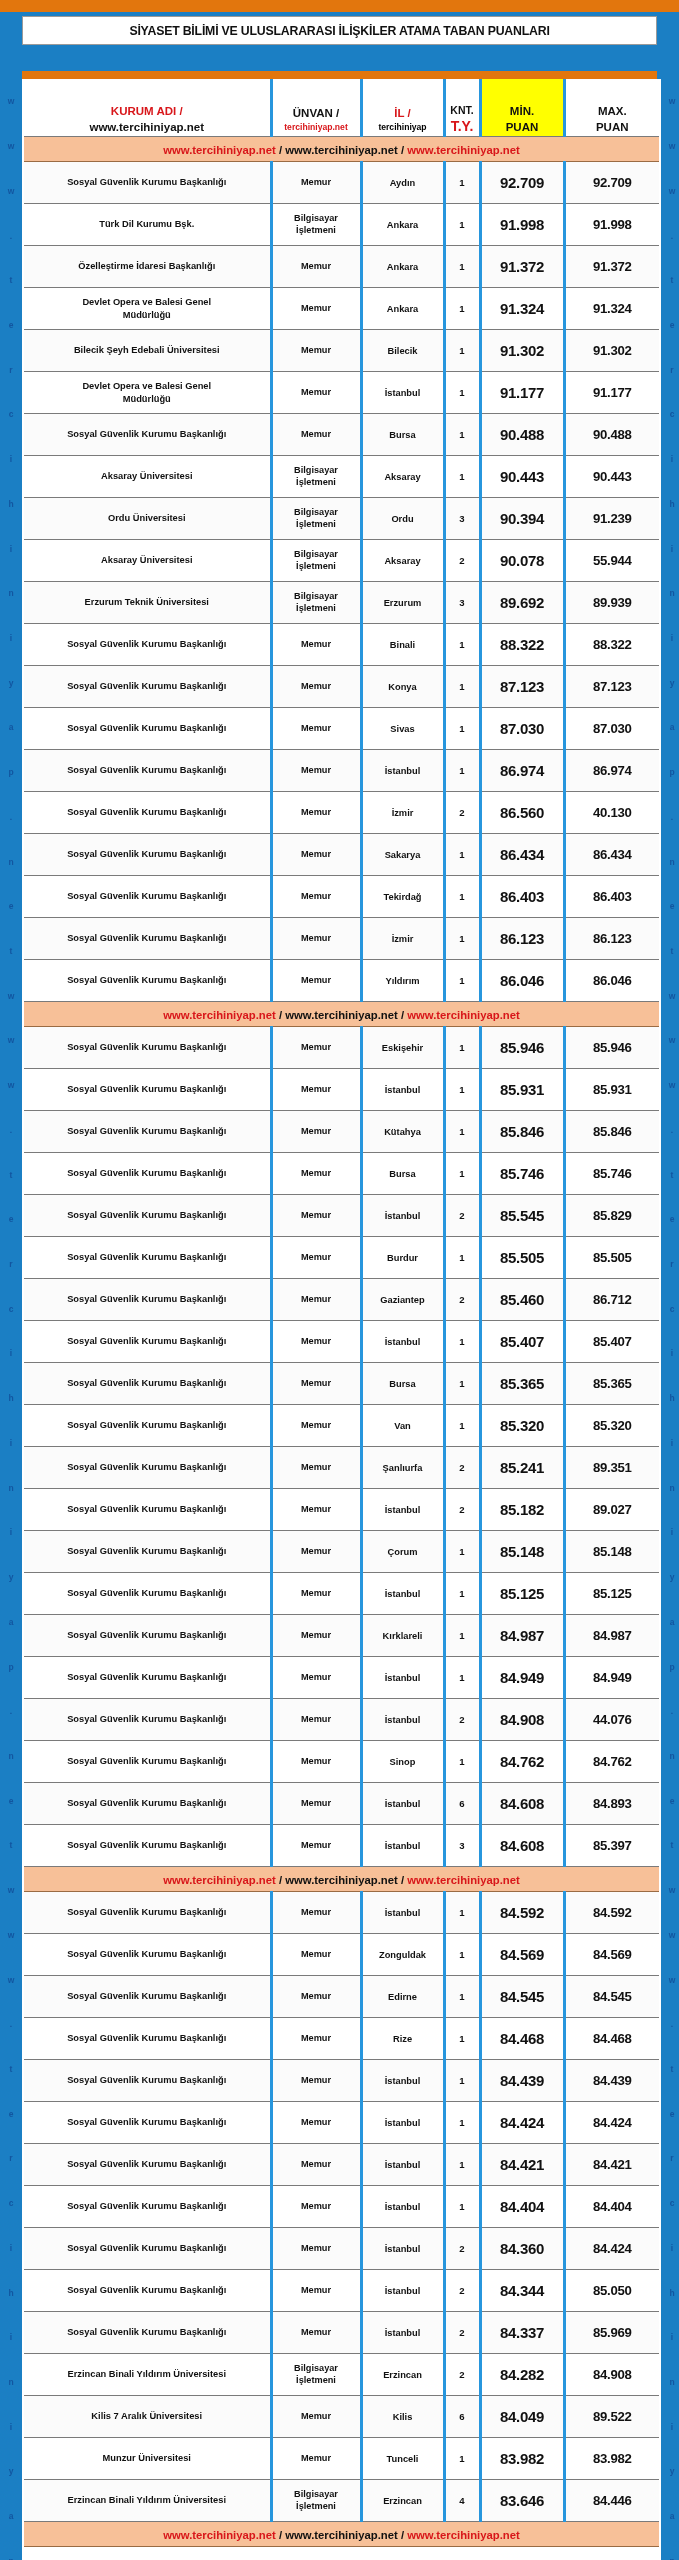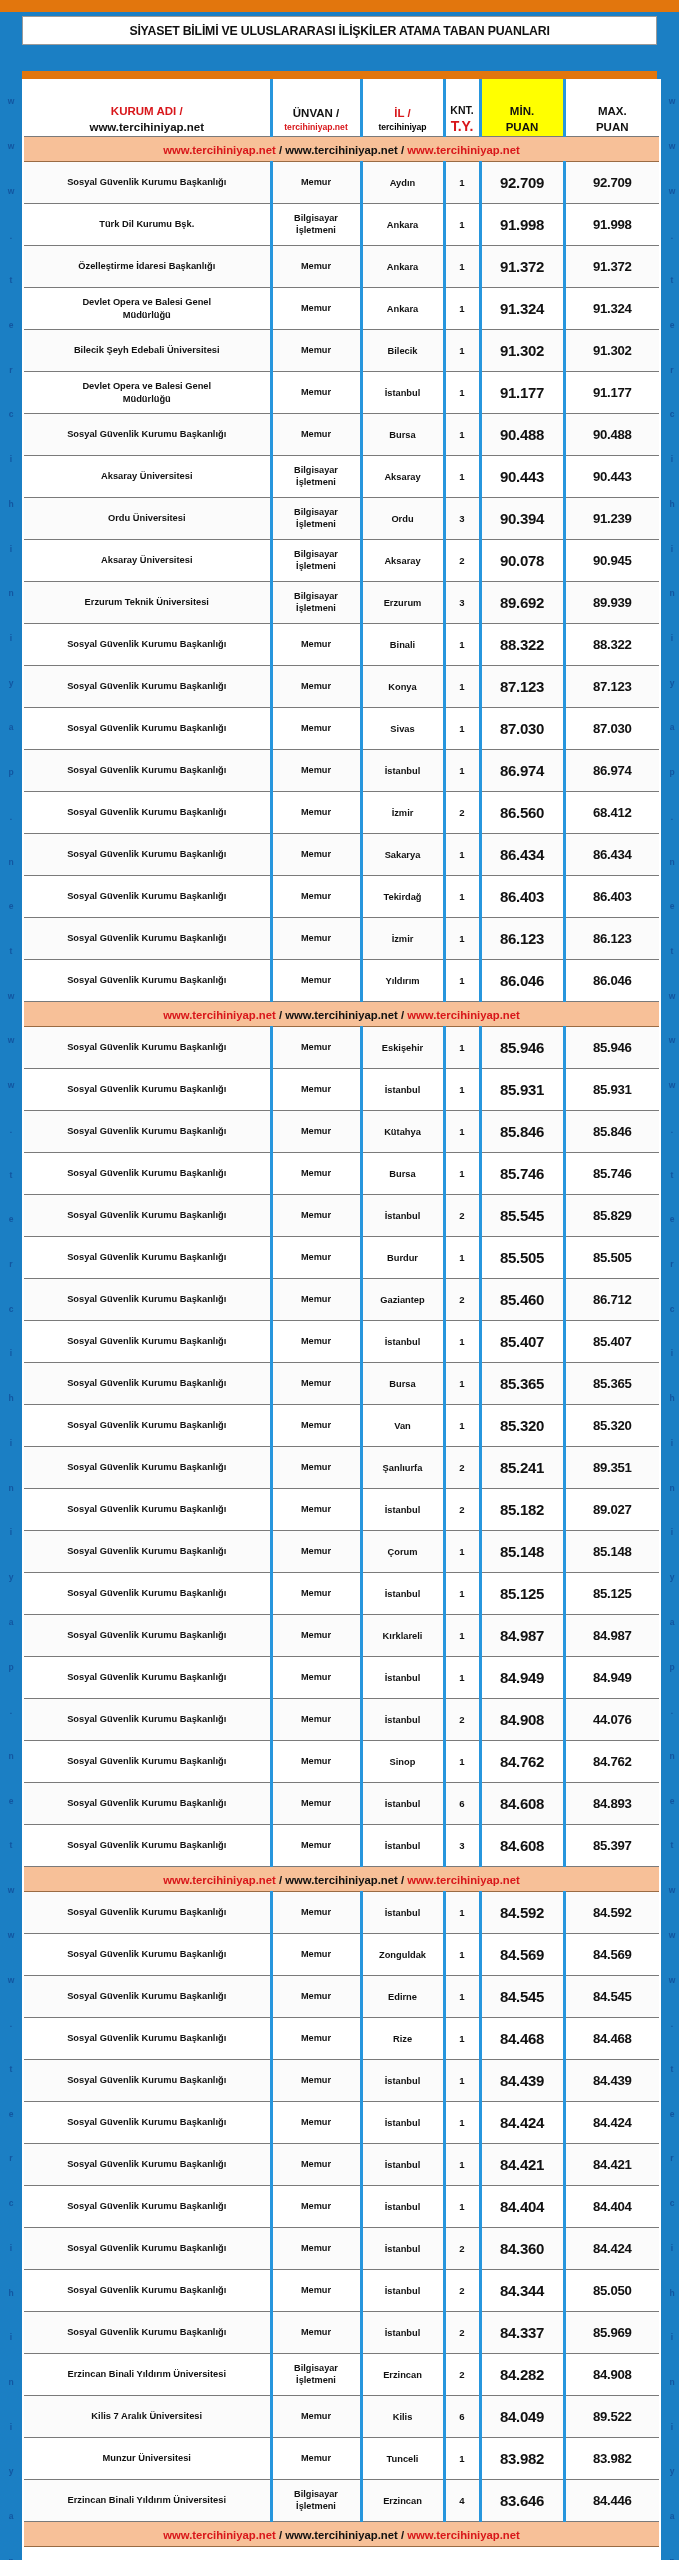--- a/index.html
+++ b/index.html
@@ -408,21 +408,21 @@
             </tr>
             <tr class="datarow alt">
               <td class="kurum">Aksaray Üniversitesi</td>
               <td class="unvan">
                 <div>Bilgisayar</div>
                 <div>İşletmeni</div>
               </td>
               <td class="il">Aksaray</td>
               <td class="knt">2</td>
               <td class="minp">90.078</td>
-              <td class="maxp">90.945</td>
+              <td class="maxp">55.944</td>
             </tr>
             <tr class="datarow">
               <td class="kurum">Erzurum Teknik Üniversitesi</td>
               <td class="unvan">
                 <div>Bilgisayar</div>
                 <div>İşletmeni</div>
               </td>
               <td class="il">Erzurum</td>
               <td class="knt">3</td>
               <td class="minp">89.692</td>
@@ -459,21 +459,21 @@
               <td class="knt">1</td>
               <td class="minp">86.974</td>
               <td class="maxp">86.974</td>
             </tr>
             <tr class="datarow alt">
               <td class="kurum">Sosyal Güvenlik Kurumu Başkanlığı</td>
               <td class="unvan">Memur</td>
               <td class="il">İzmir</td>
               <td class="knt">2</td>
               <td class="minp">86.560</td>
-              <td class="maxp">68.412</td>
+              <td class="maxp">40.130</td>
             </tr>
             <tr class="datarow">
               <td class="kurum">Sosyal Güvenlik Kurumu Başkanlığı</td>
               <td class="unvan">Memur</td>
               <td class="il">Sakarya</td>
               <td class="knt">1</td>
               <td class="minp">86.434</td>
               <td class="maxp">86.434</td>
             </tr>
             <tr class="datarow alt">

